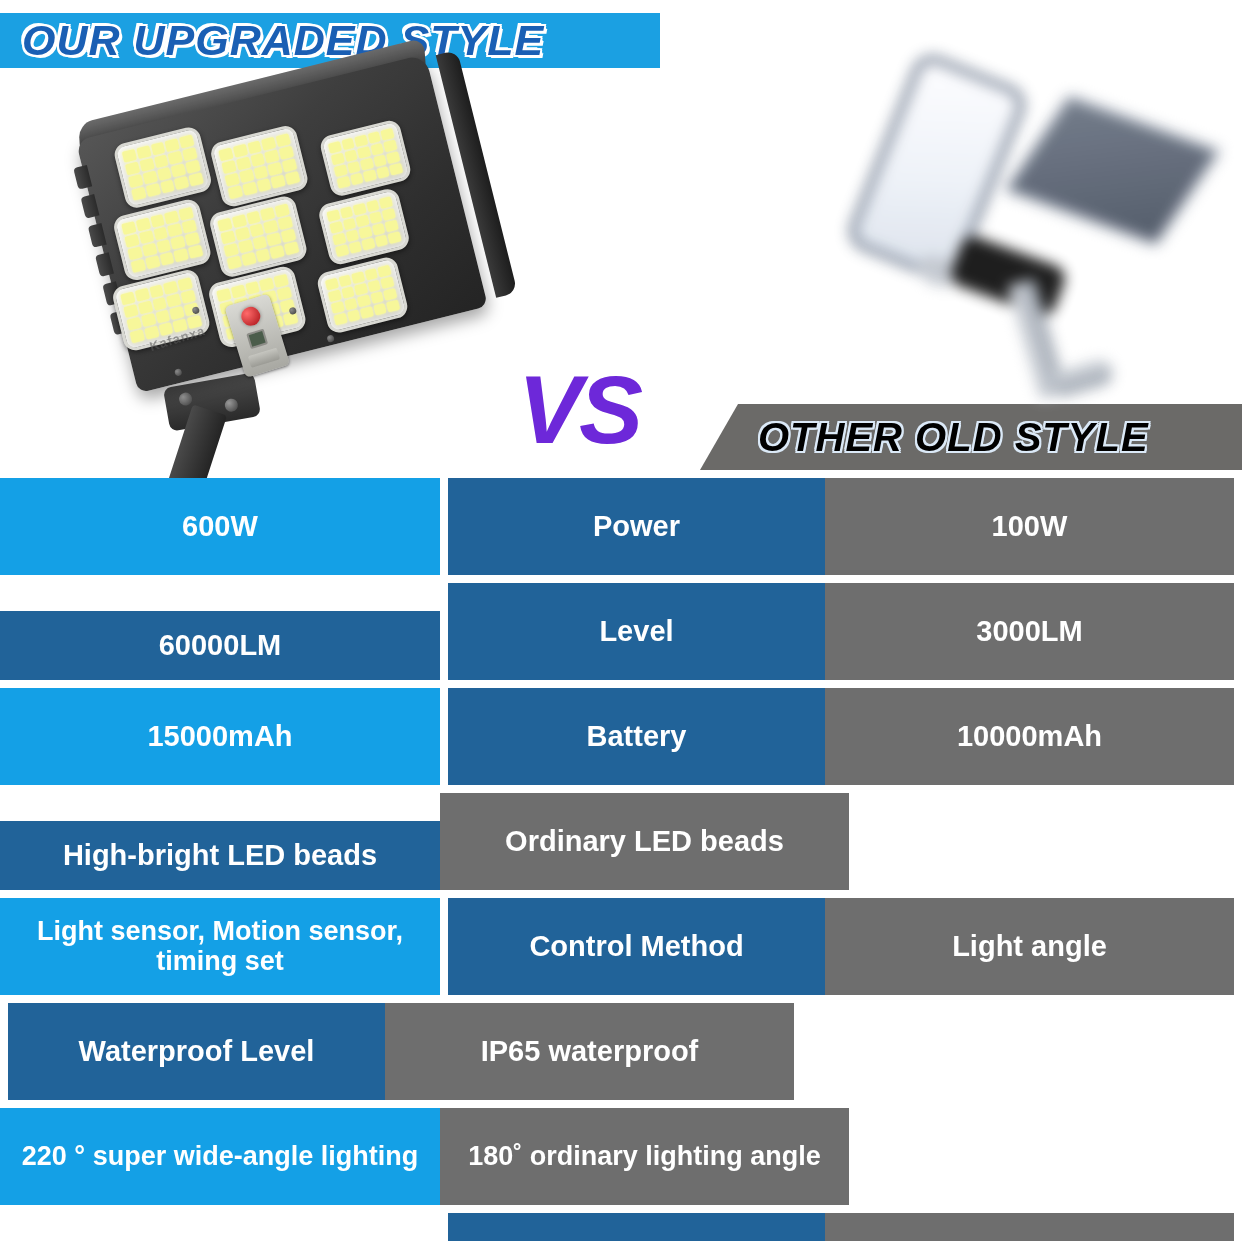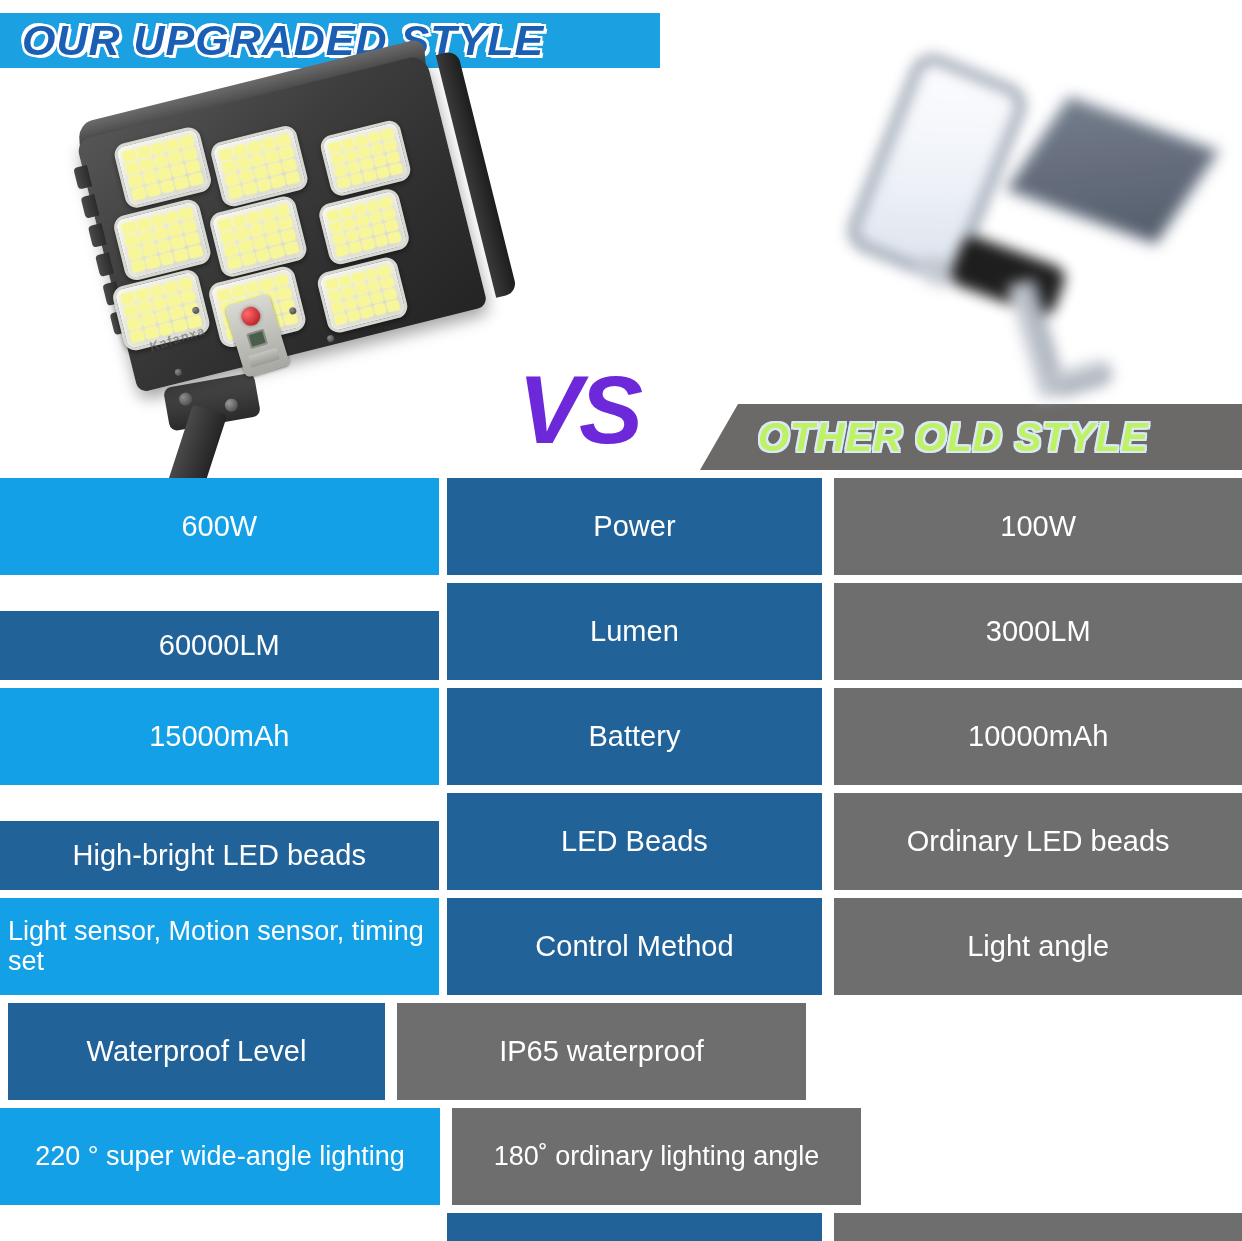--- a/index.html
+++ b/index.html
@@ -27,21 +27,21 @@
   
   .banner-right {
     position:absolute; left:700px; top:404px; width:542px; height:66px;
     background:#6b6a68;
     clip-path: polygon(38px 0, 100% 0, 100% 100%, 0 100%);
     display:flex; align-items:center;
   }
   .banner-right .btxt {
     margin-left:58px;
     font-size:40px; font-weight:bold; font-style:italic;
-    letter-spacing:1px; color:#bef264; line-height:1;
+    letter-spacing:1px; color:#000000; line-height:1;
     text-shadow:
        2px 0 0 #dbe9f7, -2px 0 0 #dbe9f7, 0 2px 0 #dbe9f7, 0 -2px 0 #dbe9f7,
        2px 2px 0 #dbe9f7, -2px 2px 0 #dbe9f7, 2px -2px 0 #dbe9f7, -2px -2px 0 #dbe9f7;
   }
 
   
   .vs {
     position:absolute; left:518px; top:362px;
     font-size:96px; font-weight:bold; font-style:italic;
     color:#6d28d9; line-height:1; letter-spacing:-3px;
@@ -154,26 +154,26 @@
   }
   .old-knob {
     position:absolute; left:62px; top:212px; width:42px; height:28px;
     background:#c2c7cf; border-radius:50%; transform:rotate(20deg);
   }
 
   
   .table { position:absolute; left:0; top:478px; width:1242px; }
   .row { display:flex; width:1242px; height:97px; margin-bottom:8px; }
   .cell {
-    display:flex; align-items:center; justify-content:center; 
-    color:#ffffff; font-weight:normal; line-height:1.08; padding:2px 8px;
+    display:flex; align-items:center; justify-content:center; text-align:center;
+    color:#ffffff; font-weight:bold; line-height:1.08; padding:2px 8px;
   }
   .c-left   { width:440px; font-size:29px; }
   .c-mid    { width:377px; margin-left:8px; font-size:29px; background:#216399; }
-  .c-right  { width:409px; margin-left:12px; font-size:29px; background:#6e6e6e; }
+  .c-right  { width:409px; margin-left:0; font-size:29px; background:#6e6e6e; }
 
   .hl   { background:#14a0e6; }   
   .norm { background:#216399;margin-top:28px; }   
 
   .two-line { font-size:27px; }
 </style>
 </head>
 <body>
 
 <div class="hero">
@@ -438,33 +438,32 @@
 <div class="table">
 
   <div class="row">
     <div class="cell c-left hl">600W</div>
     <div class="cell c-mid">Power</div>
     <div class="cell c-right">100W</div>
   </div>
 
   <div class="row">
     <div class="cell c-left norm">60000LM</div>
-    <div class="cell c-mid">Lumen</div>
+    <div class="cell c-mid">Level</div>
     <div class="cell c-right">3000LM</div>
   </div>
 
   <div class="row">
     <div class="cell c-left hl">15000mAh</div>
     <div class="cell c-mid">Battery</div>
     <div class="cell c-right">10000mAh</div>
   </div>
 
   <div class="row">
     <div class="cell c-left norm">High-bright LED beads</div>
-    <div class="cell c-mid">LED  Beads</div>
     <div class="cell c-right">Ordinary LED  beads</div>
   </div>
 
   <div class="row">
     <div class="cell c-left hl two-line">Light sensor, Motion sensor, timing set</div>
     <div class="cell c-mid">Control Method</div>
     <div class="cell c-right">Light angle</div>
   </div>
 
   <div class="row">

